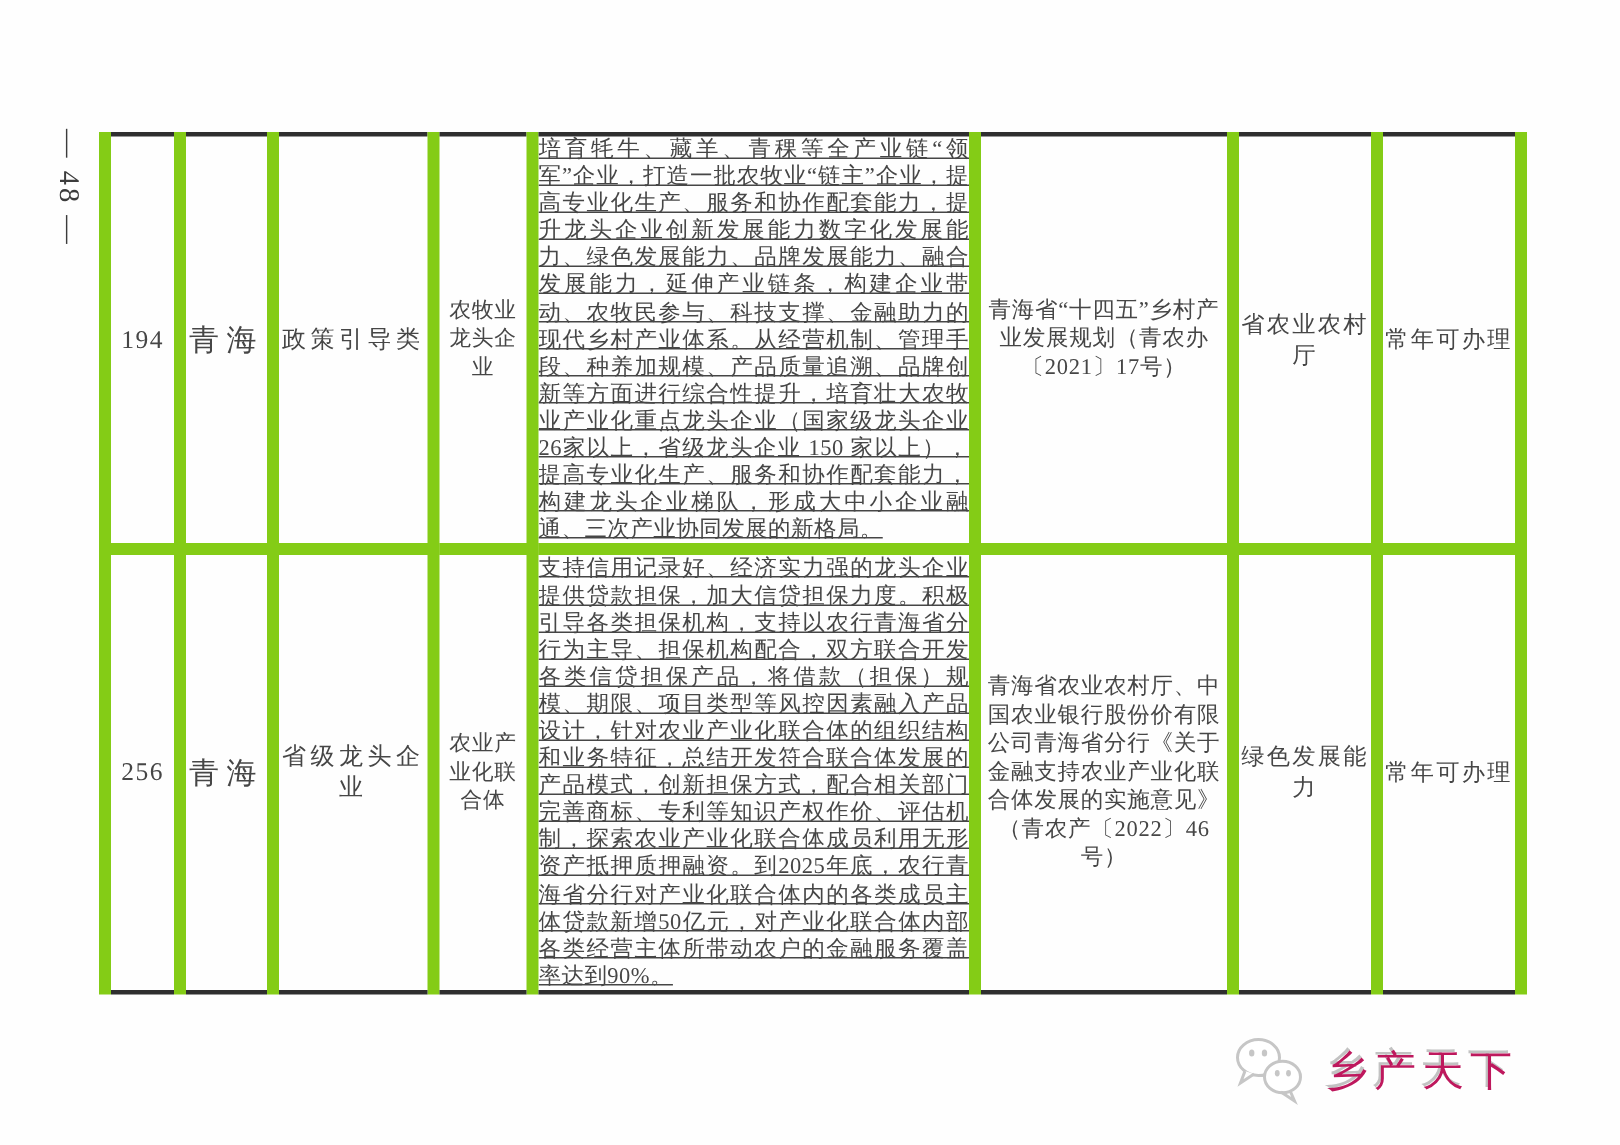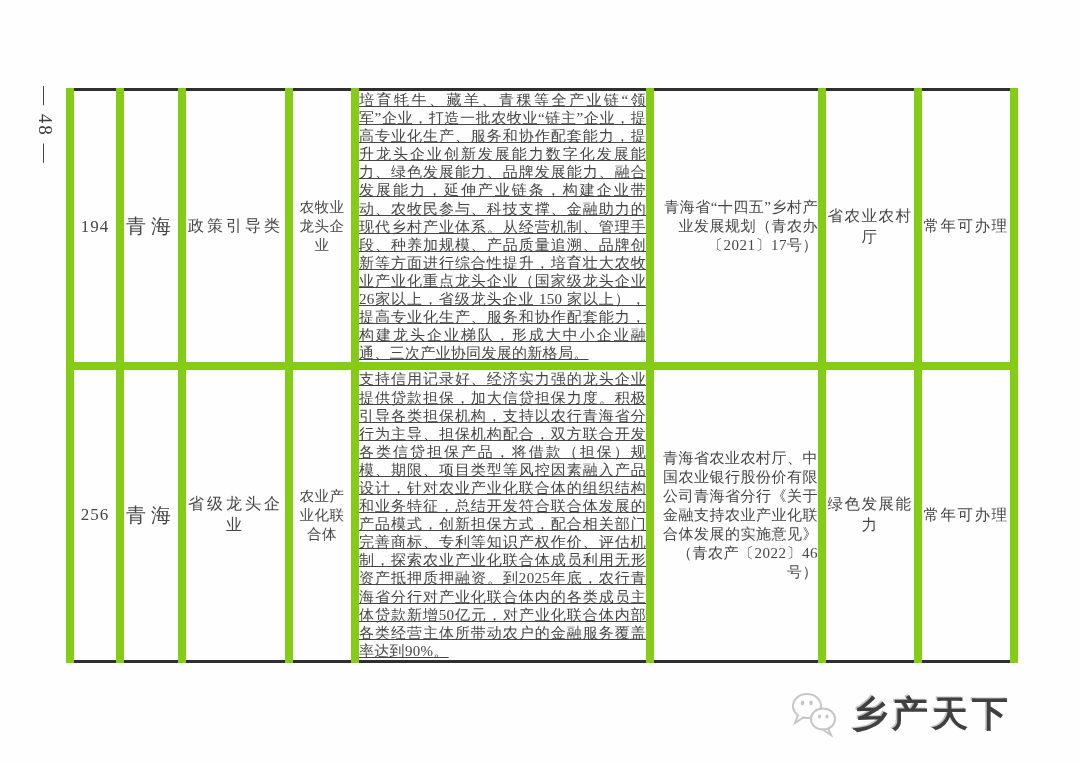--- a/index.html
+++ b/index.html
@@ -52,38 +52,38 @@
     font-size:14.5px;letter-spacing:0.5px;
     padding:0 1px 0 3px;line-height:19px;
   }
   td.desc{
     vertical-align:top;text-align:justify;
     font-size:15px;line-height:18.1px;letter-spacing:0.3px;
     padding:1px 5px 0 6px;
     text-decoration:underline;
   }
   td.policy{
-    vertical-align:middle;text-align:right;
+    vertical-align:middle;text-align:center;
     font-size:15px;line-height:19px;letter-spacing:0.5px;
     padding:0 4px 0 7px;
   }
   td.dept{font-size:15.5px;letter-spacing:1.5px;}
   td.avail{font-size:15.5px;letter-spacing:1.5px;}
 
   
   .watermark{
     position:absolute;
     right:68px;top:690px;
     display:flex;align-items:center;gap:10px;
   }
   .watermark .wm-text{
-    font-size:36px;
-    font-weight:bold;
+    font-size:28px;
+    font-weight:normal;
     letter-spacing:4px;
-    color:#404040;
+    color:#be185d;
     text-shadow:-1.5px -1.5px 0 #c2c2c2, 1px 1px 0 #ffffff;
     font-family:"Liberation Sans","DejaVu Sans",sans-serif;
   }
   .wm-icon svg{display:block;}
 </style>
 </head>
 <body>
 
 <div class="page">
 

